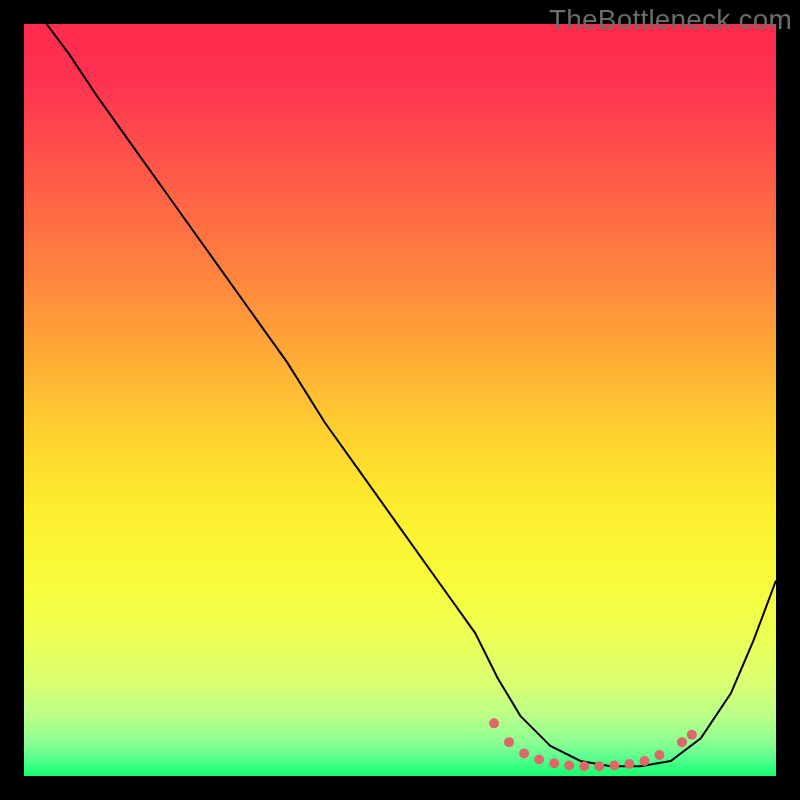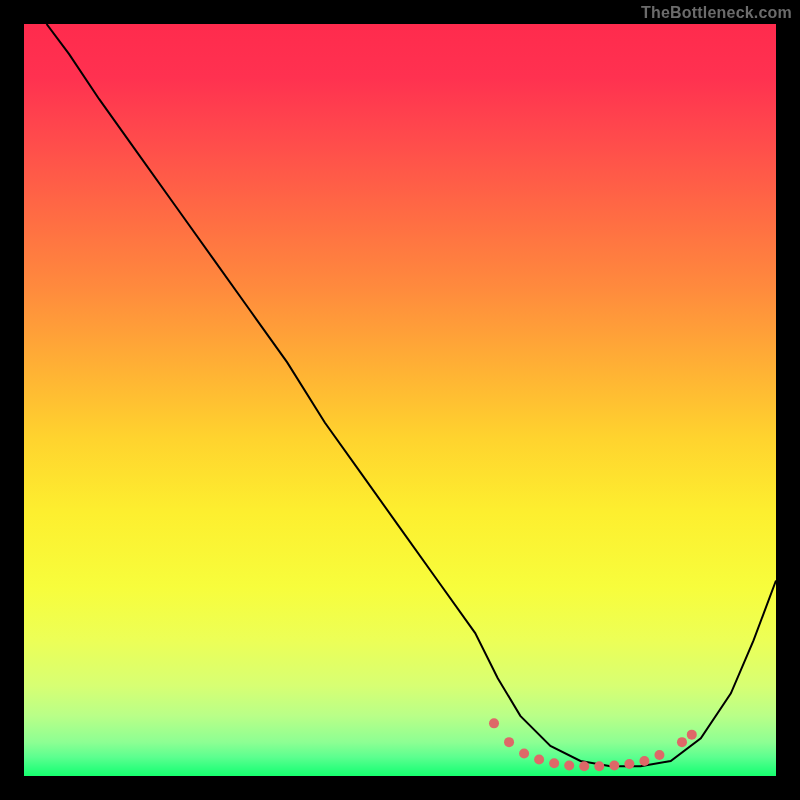--- a/index.html
+++ b/index.html
@@ -38,22 +38,22 @@
     left: 0;
     top: 0;
     width: 100%;
     height: 100%;
   }
   .watermark {
     position: absolute;
     top: 4px;
     right: 8px;
     font-family: Arial, Helvetica, sans-serif;
-    font-size: 16px;
-    font-weight: 700;
+    font-size: 28px;
+    font-weight: 400;
     color: #6b6b6b;
     letter-spacing: 0.2px;
   }
 </style>
 </head>
 <body>
 
 <div class="frame">
   <div class="plot-area">
     <svg class="gradient" viewBox="0 0 100 100" preserveAspectRatio="none">

